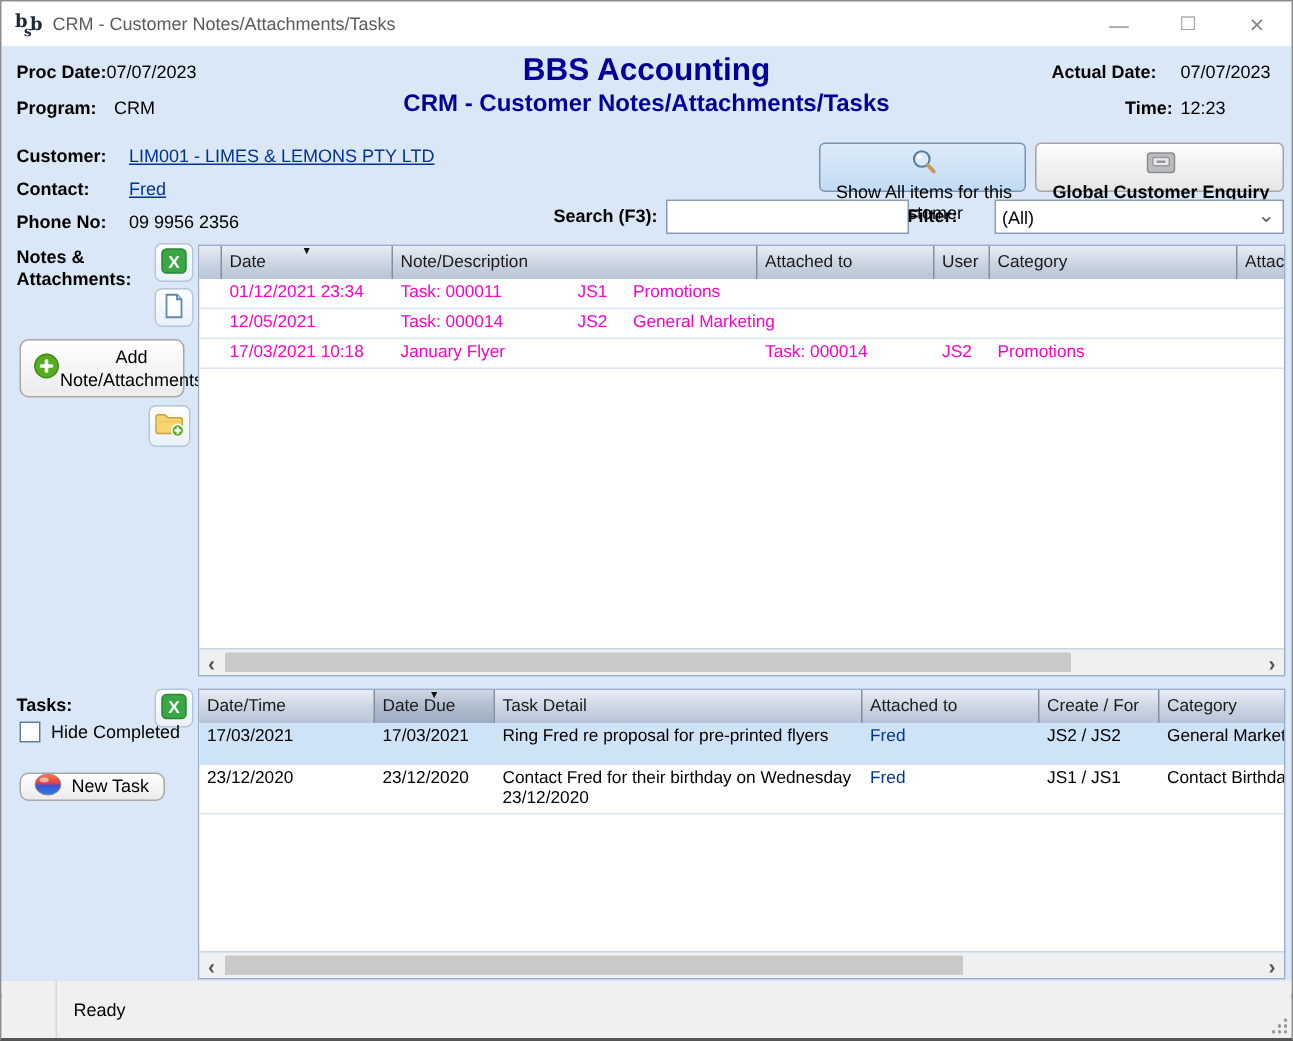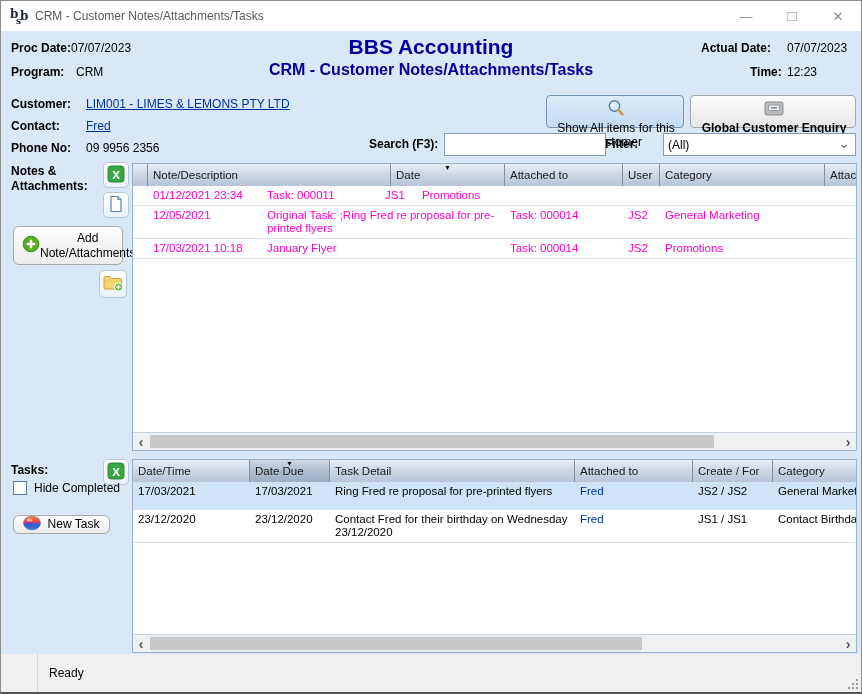--- a/index.html
+++ b/index.html
@@ -222,43 +222,42 @@
           <circle cx="16.5" cy="14" r="4" fill="#57b32a" stroke="#fff"></circle>
           <rect x="15.7" y="11.8" width="1.6" height="4.4" fill="#fff"></rect>
           <rect x="14.3" y="13.2" width="4.4" height="1.6" fill="#fff"></rect>
         </svg>
       </span>
     </div>
 
     <div class="table notes-table">
       <div class="thead">
         <div class="th c-sel"></div>
-        <div class="th c-desc">Note/Description</div>
         <div class="th c-date">
           <span>Date</span>
           <span class="sort-arrow">▼</span>
         </div>
+        <div class="th c-desc">Note/Description</div>
         <div class="th c-att">Attached to</div>
         <div class="th c-user">User</div>
         <div class="th c-cat">Category</div>
         <div class="th c-attach">Attach</div>
       </div>
       <div class="tbody">
         <div class="tr">
           <div class="td c-sel"></div>
           <div class="td c-date nowrap">01/12/2021 23:34</div>
           <div class="td c-att nowrap">Task: 000011</div>
           <div class="td c-user nowrap">JS1</div>
           <div class="td c-cat nowrap">Promotions</div>
           <div class="td c-attach"></div>
         </div>
         <div class="tr">
           <div class="td c-sel"></div>
           <div class="td c-date nowrap">12/05/2021</div>
-          <div class="td c-desc">Original Task: ;Ring Fred re proposal for pre-printed flyers</div>
           <div class="td c-att nowrap">Task: 000014</div>
           <div class="td c-user nowrap">JS2</div>
           <div class="td c-cat nowrap">General Marketing</div>
           <div class="td c-attach"></div>
         </div>
         <div class="tr">
           <div class="td c-sel"></div>
           <div class="td c-date nowrap">17/03/2021 10:18</div>
           <div class="td c-desc">January Flyer</div>
           <div class="td c-att nowrap">Task: 000014</div>

